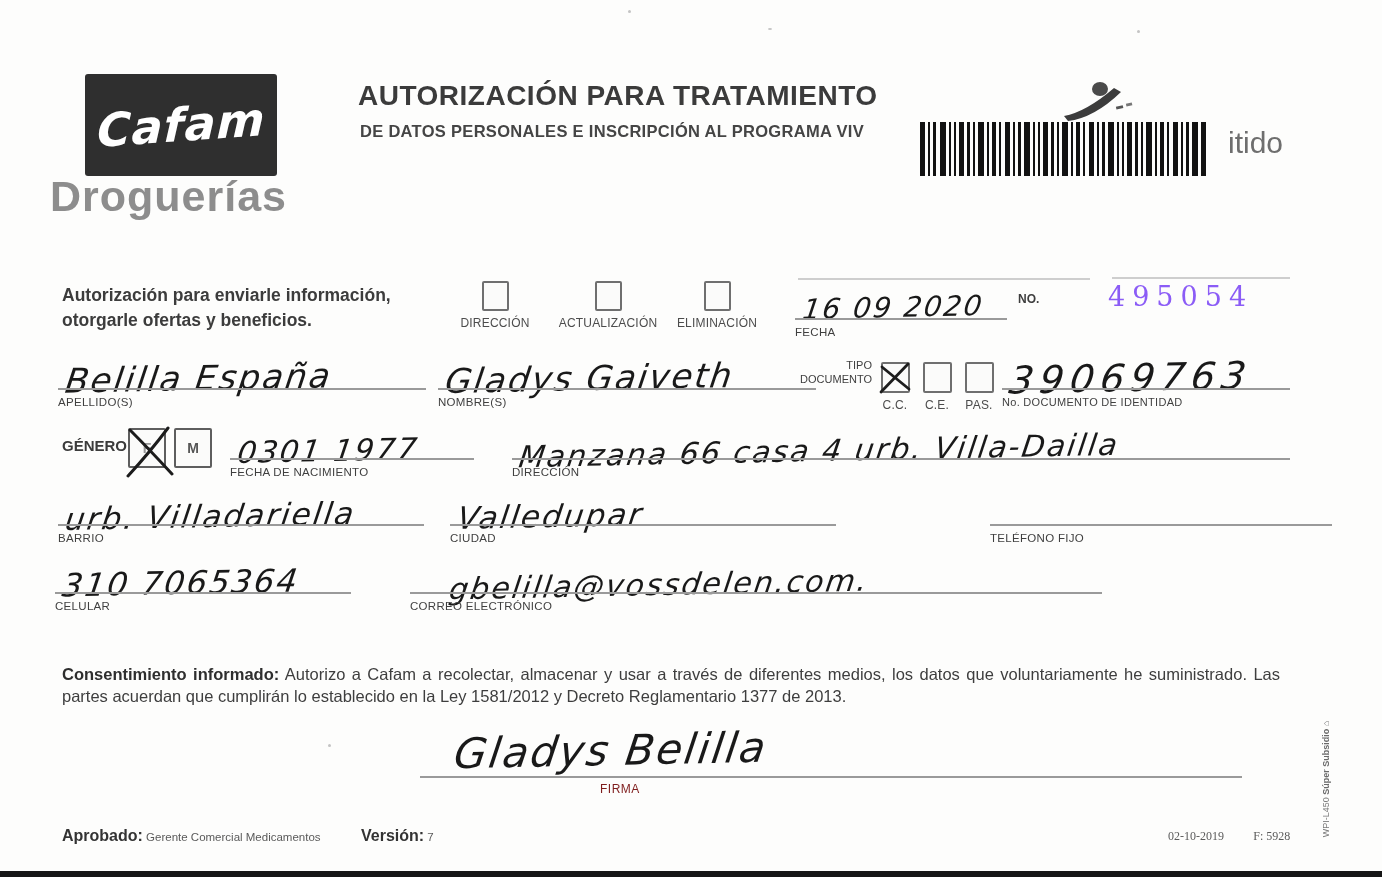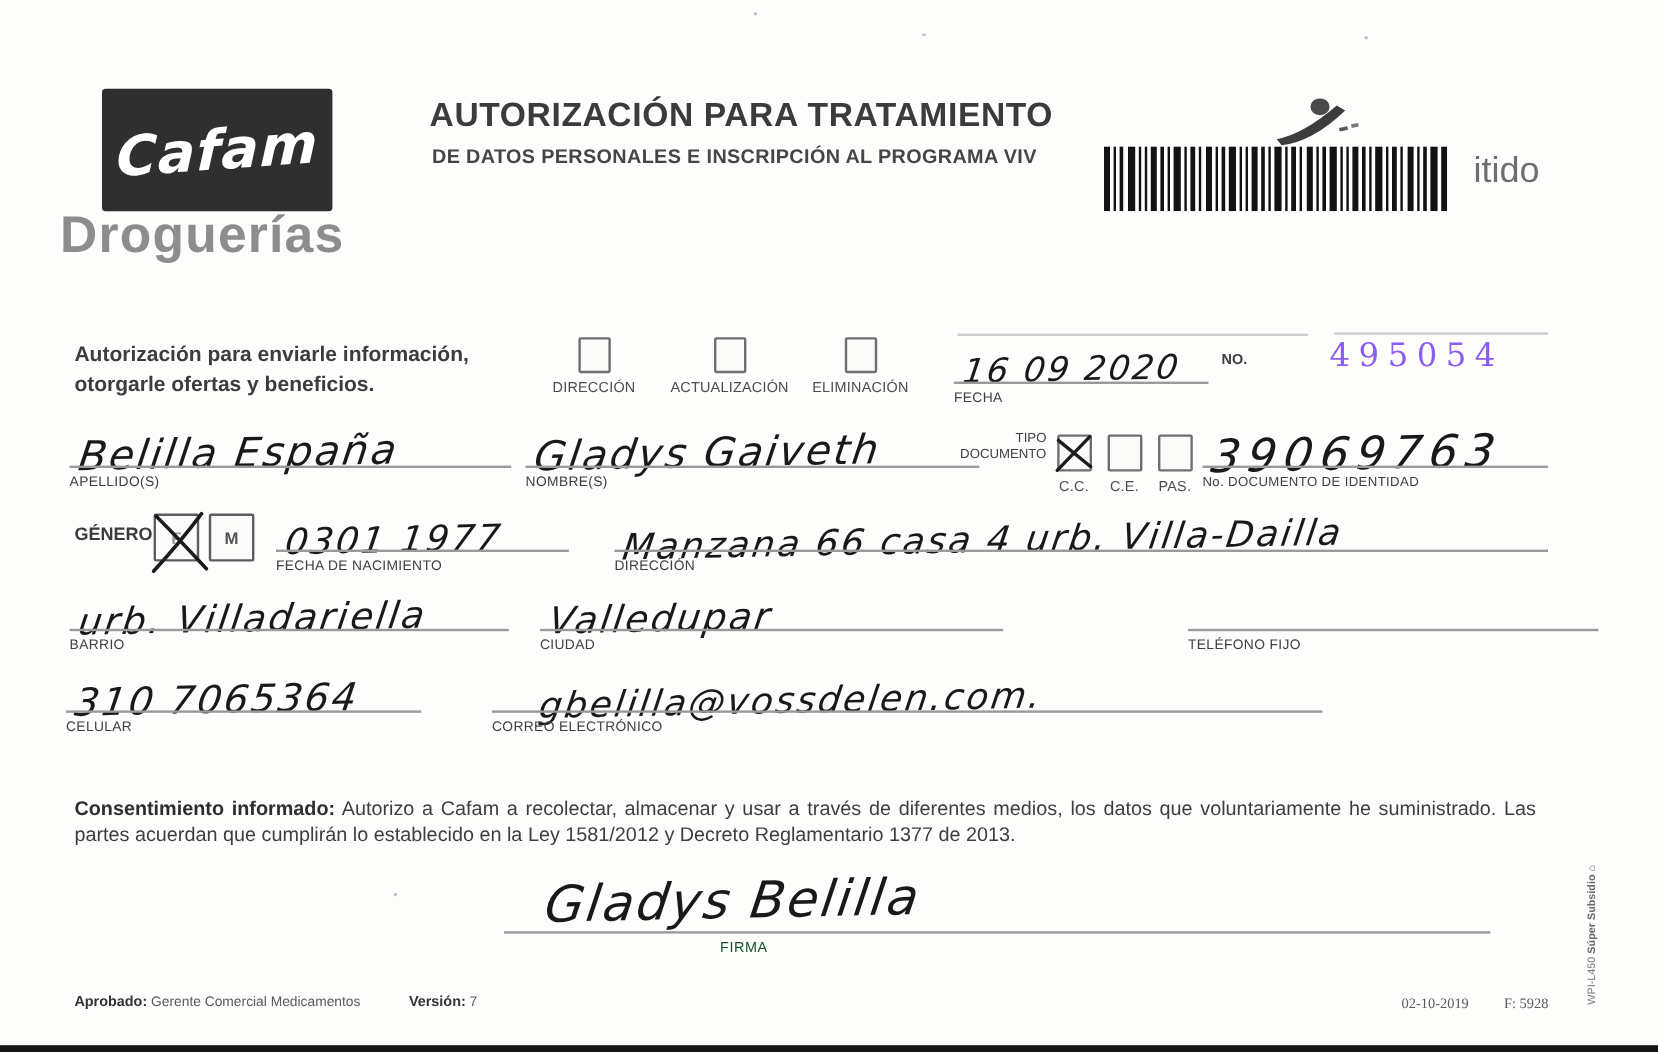--- a/index.html
+++ b/index.html
@@ -52,24 +52,24 @@
     background:#fbfbfa;display:flex;align-items:center;justify-content:center;
     font-size:14px;font-weight:bold;color:#555;}
   .gx{position:absolute;left:-8px;top:-6px;width:56px;height:54px;}
   
   .consent{position:absolute;left:62px;top:646px;width:1218px;font-size:16.5px;
     color:#3e3e3e;line-height:1.35;text-align:justify;}
   .consent b{color:#2e2e2e;}
   
   .sig-line{position:absolute;left:420px;top:776px;width:822px;border-top:2px solid #9a9a9a;}
   .sig-hw{position:absolute;left:455px;top:726px;font-size:42px;}
-  .sig-lbl{position:absolute;left:600px;top:782px;font-size:12px;color:#14532d;letter-spacing:0.5px;}
+  .sig-lbl{position:absolute;left:600px;top:782px;font-size:12px;color:#7f1d1d;letter-spacing:0.5px;}
   
   .footer{position:absolute;left:62px;top:827px;font-size:11.5px;color:#5a5a5a;}
-  .footer b{color:#333;font-size:12px;}
+  .footer b{color:#333;font-size:16px;}
   .footer .gap{display:inline-block;width:34px;}
   .footer-right{position:absolute;left:1168px;top:829px;font-size:12px;color:#5a5a5a;}
   .footer-right span{margin-right:26px;font-family:Liberation Serif, serif;}
   .side-text{position:absolute;left:1243px;top:772px;width:170px;height:14px;
     transform:rotate(-90deg);transform-origin:center;font-size:9px;color:#7a7a7a;
     white-space:nowrap;text-align:center;}
   .side-text .st-bold{font-weight:bold;color:#6a6a6a;}
   .bottom-bar{position:absolute;left:0;bottom:0;width:100%;height:6px;background:#161616;}
   .speck{position:absolute;background:#c4c4c4;border-radius:50%;}
 </style>

